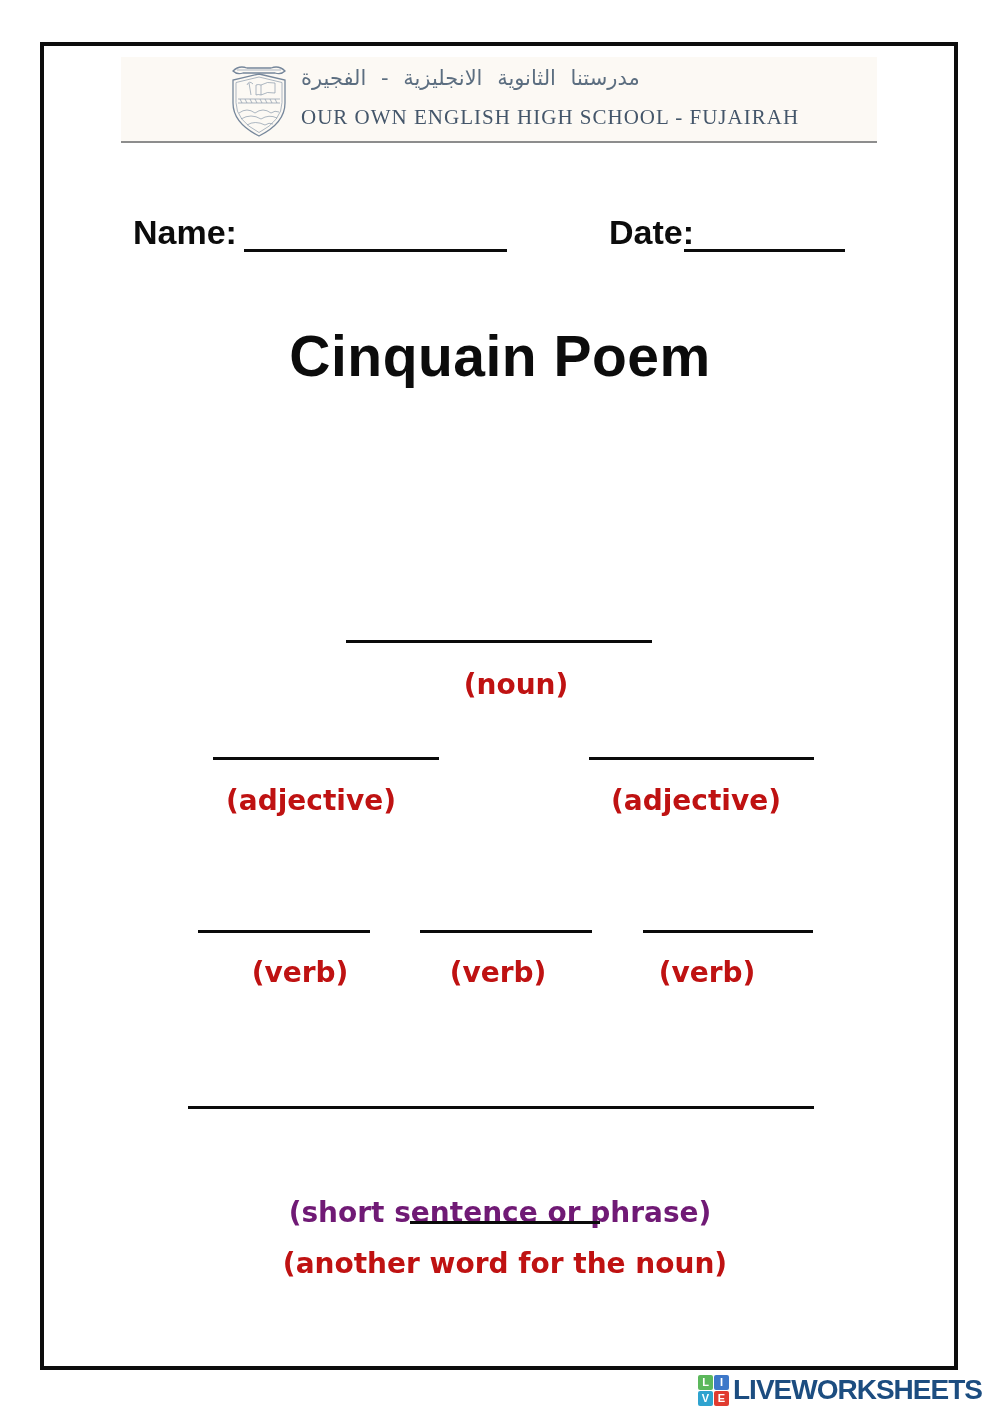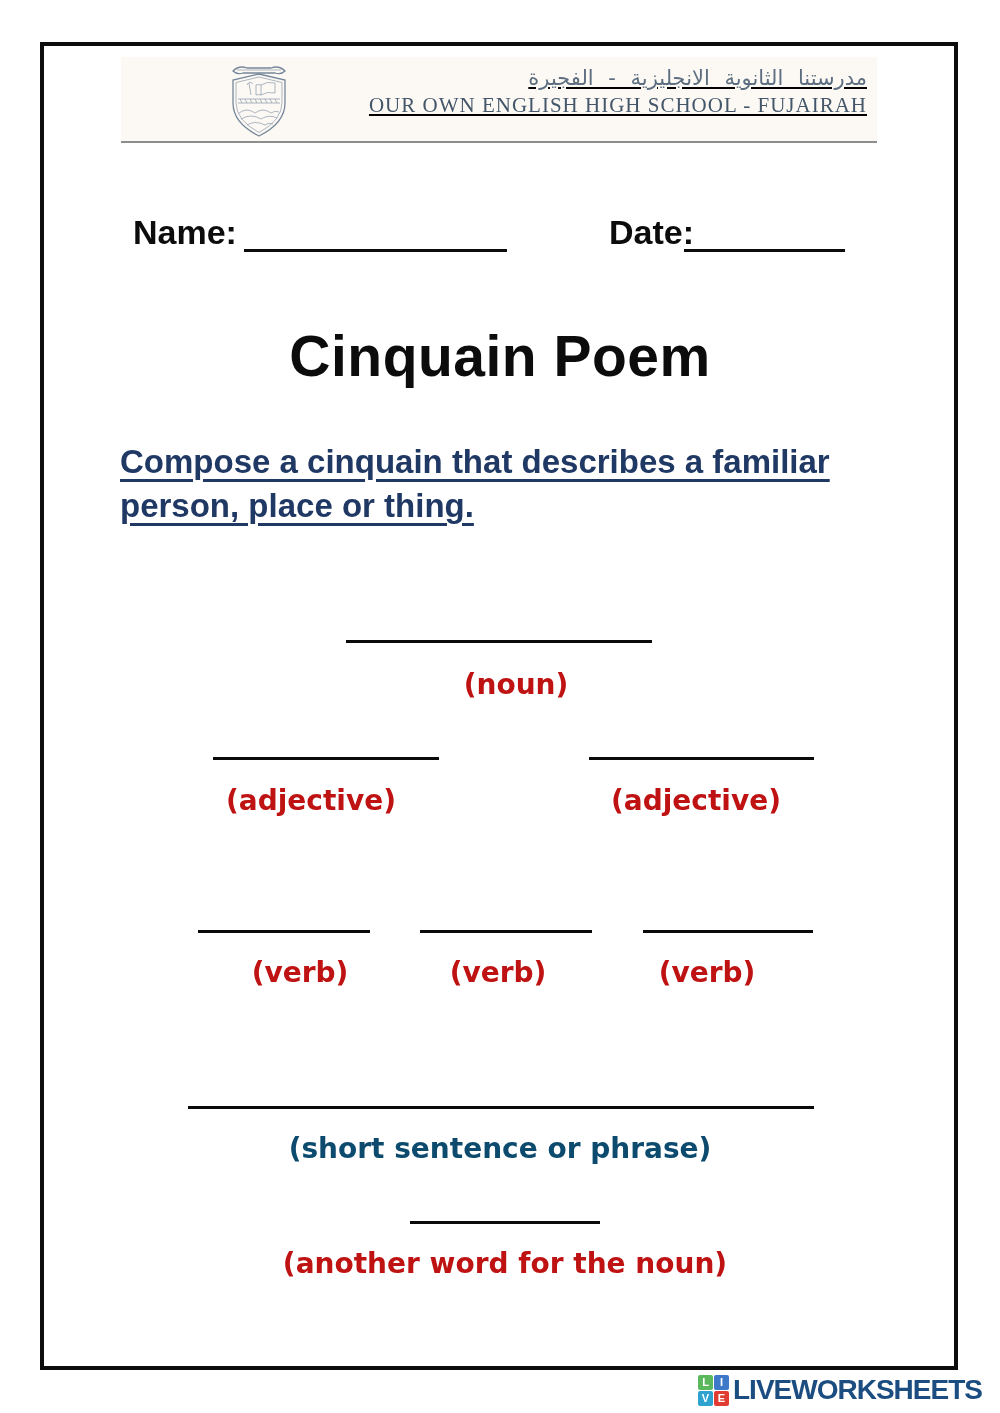--- a/index.html
+++ b/index.html
@@ -9,28 +9,28 @@
   }
   .page-border{
     position:absolute;left:40px;top:42px;width:910px;height:1320px;
     border:4px solid #0d0d0d;background:#ffffff;
   }
   .banner{
     position:absolute;left:77px;top:11px;width:756px;height:84px;
     background:#fcf9f4;border-bottom:2px solid #8d8d8d;
   }
   .crest{position:absolute;left:104px;top:4px;width:68px;height:78px;}
-  .banner-text{position:absolute;left:180px;top:9px;width:566px;text-align:right;text-decoration:underline;}
+  .banner-text{position:absolute;left:180px;top:9px;width:566px;text-align:left;}
   .school-ar{
     font-family:"DejaVu Sans",sans-serif;font-size:21px;color:#5c6e80;
     letter-spacing:1px;word-spacing:8px;direction:rtl;
   }
   .school-en{
     font-family:"Liberation Serif",serif;font-size:21px;color:#44566a;
-    letter-spacing:1px;margin-top:3px;white-space:nowrap;
+    letter-spacing:1px;margin-top:15px;white-space:nowrap;
   }
   .field-label{position:absolute;font-size:34px;font-weight:bold;color:#0c0c0c;margin-left:12px;}
   .field-line{position:absolute;height:0;border-bottom:3px solid #0c0c0c;}
   .doc-title{
     position:absolute;left:0;top:323px;width:100%;text-align:center;
     font-size:57px;font-weight:bold;color:#0c0c0c;letter-spacing:0.5px;
   }
   .instructions{
     position:absolute;left:120px;top:440px;width:776px;
     font-size:33px;font-weight:bold;color:#1f3864;line-height:1.32;
@@ -90,39 +90,38 @@
     </div>
   </div>
 
   <div class="field-label" style="left:121px;top:213px;">Name:</div>
   <div class="field-line" style="left:244px;top:249px;width:263px;"></div>
   <div class="field-label" style="left:597px;top:213px;">Date:</div>
   <div class="field-line" style="left:684px;top:249px;width:161px;"></div>
 
   <div class="doc-title">Cinquain Poem</div>
 
-  <div class="instructions" style="color: rgb(31, 56, 100);">Compose a cinquain that describes a familiar person, place or thing.</div>
 
   <div class="blank-line" style="left:346px;top:640px;width:306px;"></div>
   <div class="red-label" style="left: 500px; top: 668px; color: rgb(191, 18, 18); margin-left: 16px;">(noun)</div>
 
   <div class="blank-line" style="left:213px;top:757px;width:226px;"></div>
   <div class="blank-line" style="left:589px;top:757px;width:225px;"></div>
   <div class="red-label" style="left: 311px; top: 784px; color: rgb(191, 18, 18);">(adjective)</div>
   <div class="red-label" style="left: 696px; top: 784px; color: rgb(191, 18, 18);">(adjective)</div>
 
   <div class="blank-line" style="left:198px;top:930px;width:172px;"></div>
   <div class="blank-line" style="left:420px;top:930px;width:172px;"></div>
   <div class="blank-line" style="left:643px;top:930px;width:170px;"></div>
   <div class="red-label" style="left: 300px; top: 956px; color: rgb(191, 18, 18);">(verb)</div>
   <div class="red-label" style="left: 498px; top: 956px; color: rgb(191, 18, 18);">(verb)</div>
   <div class="red-label" style="left: 707px; top: 956px; color: rgb(191, 18, 18);">(verb)</div>
 
   <div class="blank-line" style="left:188px;top:1106px;width:626px;"></div>
-  <div class="red-label" style="left: 500px; top: 1132px; color: #0c4a6e;">(short sentence or phrase)</div>
+  <div class="red-label" style="left: 500px; top: 1196px; color: #701a75;">(short sentence or phrase)</div>
 
   <div class="blank-line" style="left:410px;top:1221px;width:190px;"></div>
   <div class="red-label" style="left: 505px; top: 1247px; color: rgb(191, 18, 18);">(another word for the noun)</div>
 
   <div class="footer">
     <div class="logo-grid">
       <div class="logo-tile" style="background: rgb(92, 184, 92);">L</div>
       <div class="logo-tile" style="background: rgb(61, 120, 201);">I</div>
       <div class="logo-tile" style="background: rgb(47, 163, 207);">V</div>
       <div class="logo-tile" style="background: rgb(224, 60, 49);">E</div>

